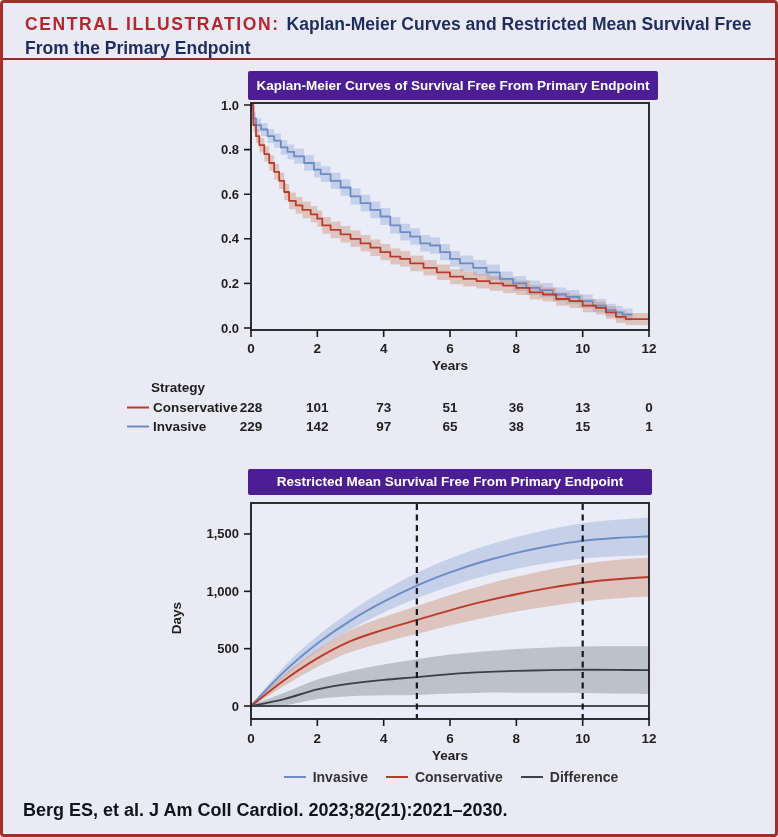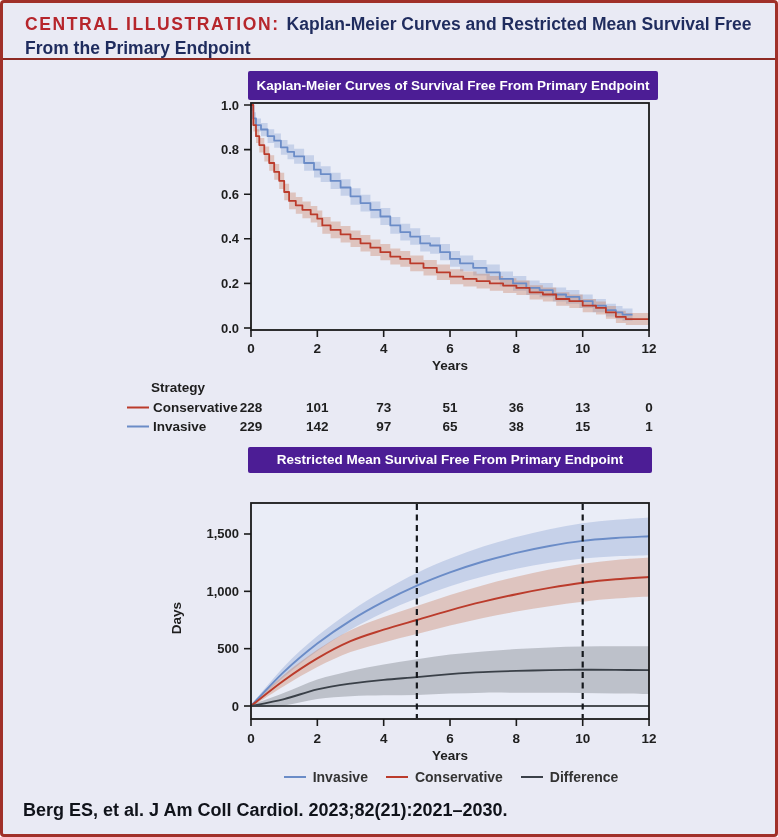--- a/index.html
+++ b/index.html
@@ -12,21 +12,21 @@
     position:absolute;left:22px;top:9px;width:730px;
     font-size:17.5px;font-weight:bold;line-height:1.38;color:#1f2c5e;
   }
   .header .red{color:#b6262c;letter-spacing:1.6px;margin-right:7px;}
   .divider{position:absolute;left:0;top:55px;width:772px;height:2px;background:#8e2a23;}
   .titlebar{
     position:absolute;background:#4c1d95;color:#ffffff;text-align:center;
     font-size:13.5px;font-weight:bold;border-radius:2px;
   }
   #tb1{left:245px;top:68px;width:410px;height:29px;line-height:29px;}
-  #tb2{left:245px;top:444px;width:404px;height:26px;line-height:26px;}
+  #tb2{left:245px;top:466px;width:404px;height:26px;line-height:26px;}
   #chart1{position:absolute;left:100px;top:62px;width:570px;height:380px;}
   #chart2{position:absolute;left:100px;top:460px;width:570px;height:305px;}
   #legend2{
     position:absolute;left:228px;top:764px;width:440px;height:20px;
     display:flex;justify-content:center;align-items:center;gap:18px;
     font-size:14px;font-weight:bold;color:#333;
   }
   .litem{display:flex;align-items:center;gap:7px;}
   .sw{display:inline-block;width:22px;height:0;border-top:2.5px solid #000;}
   .footer{

